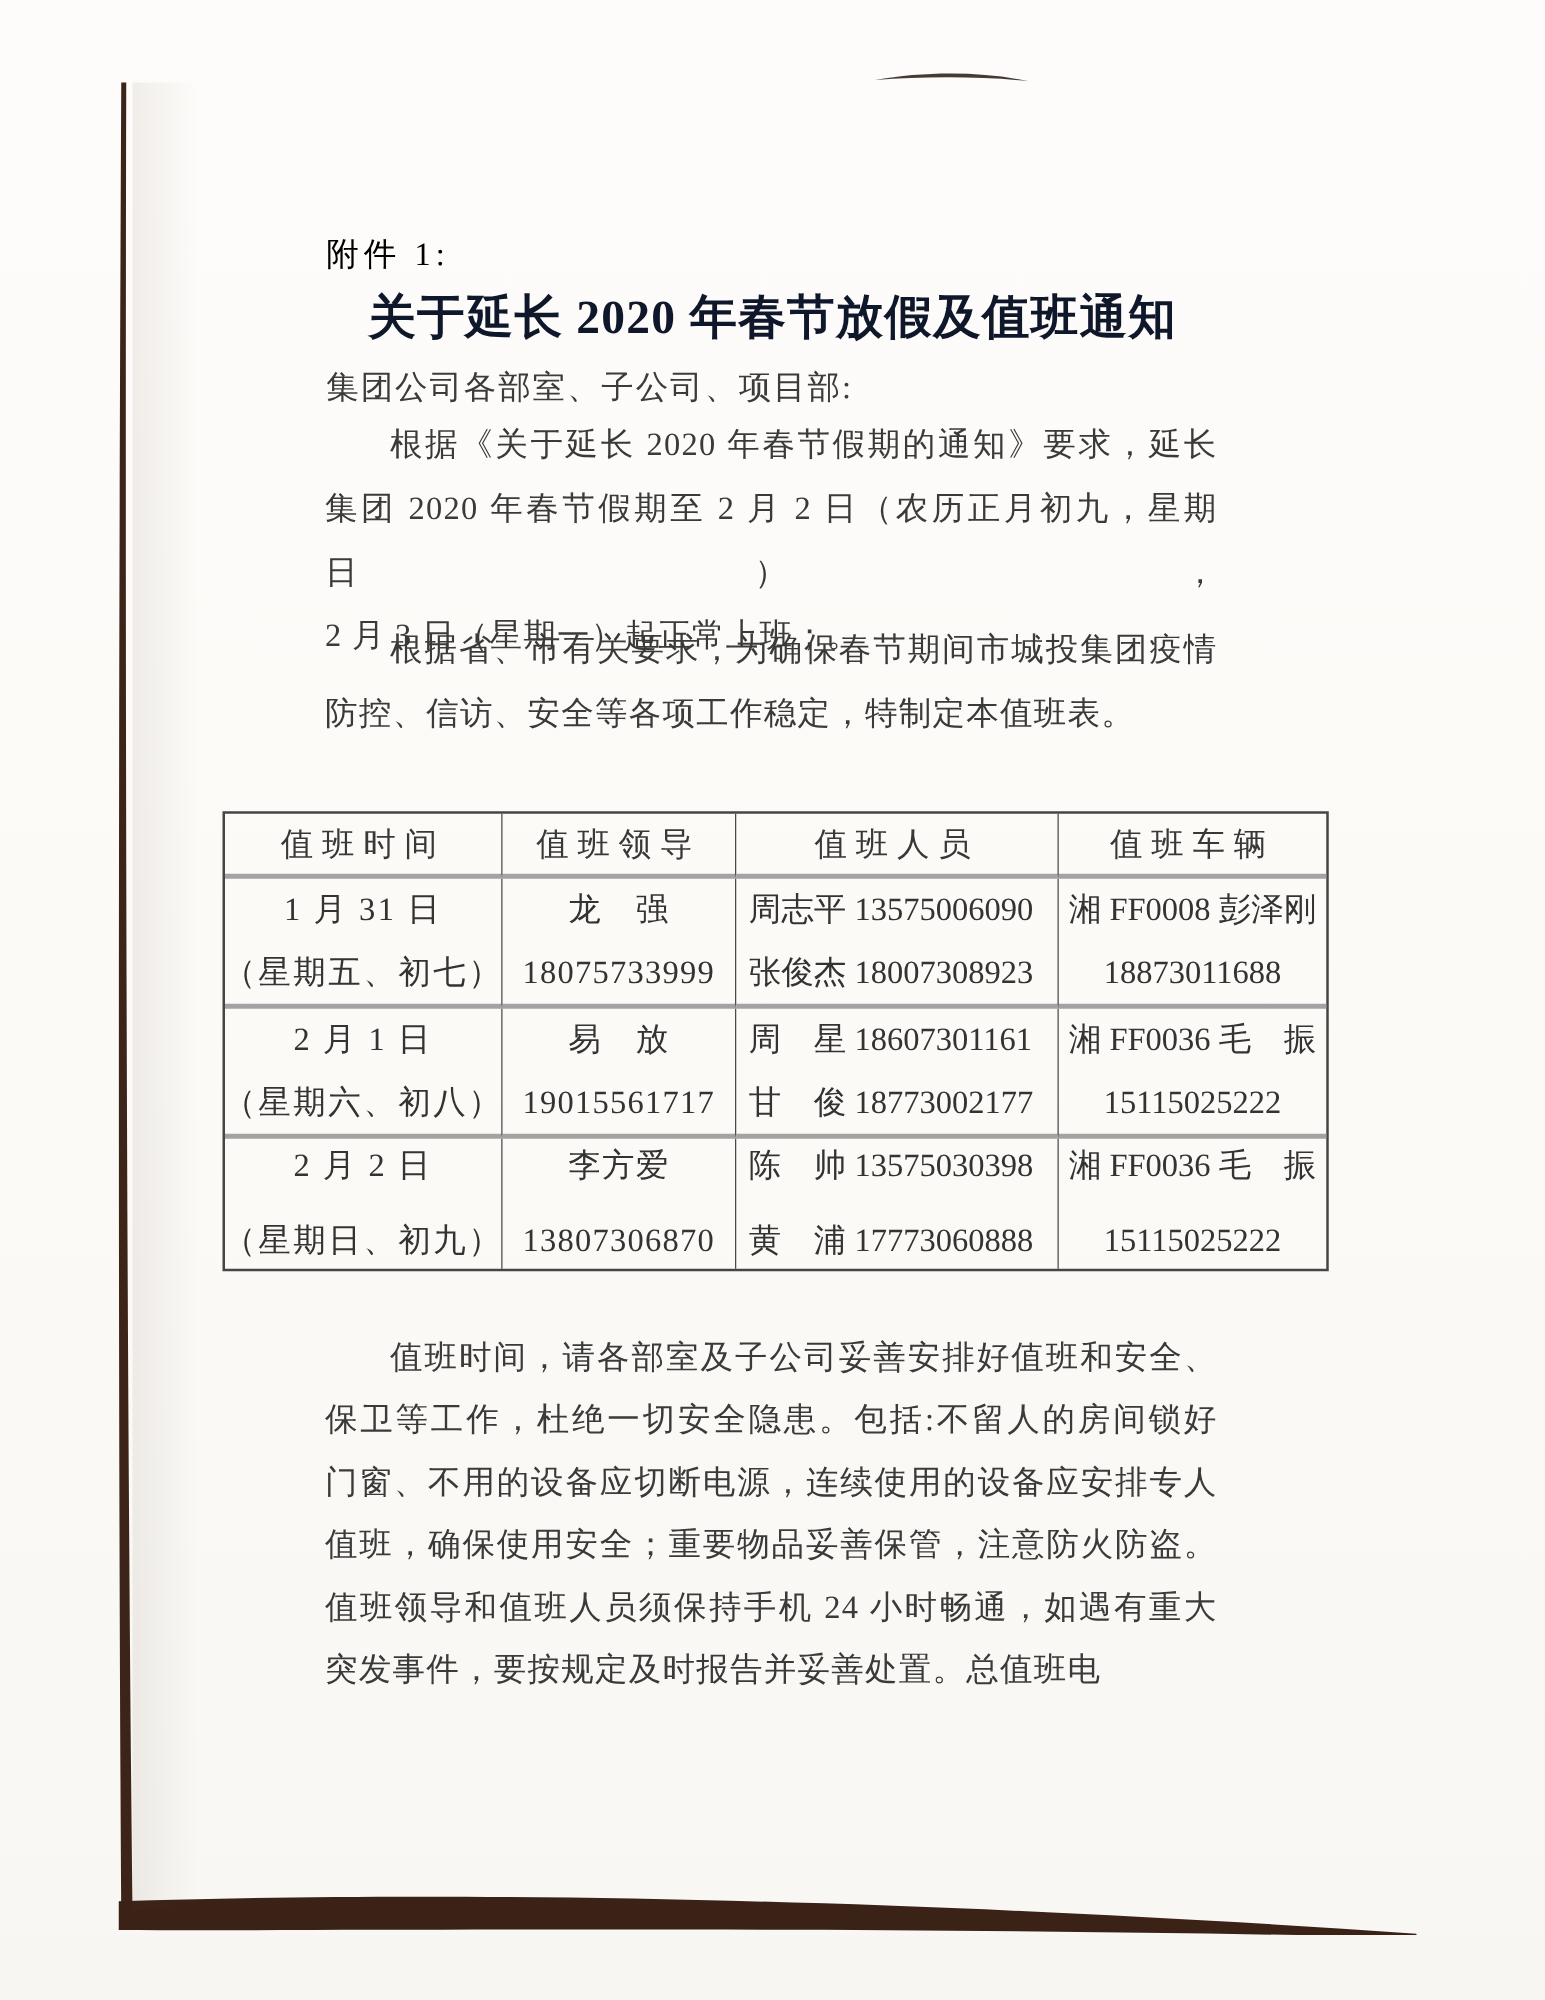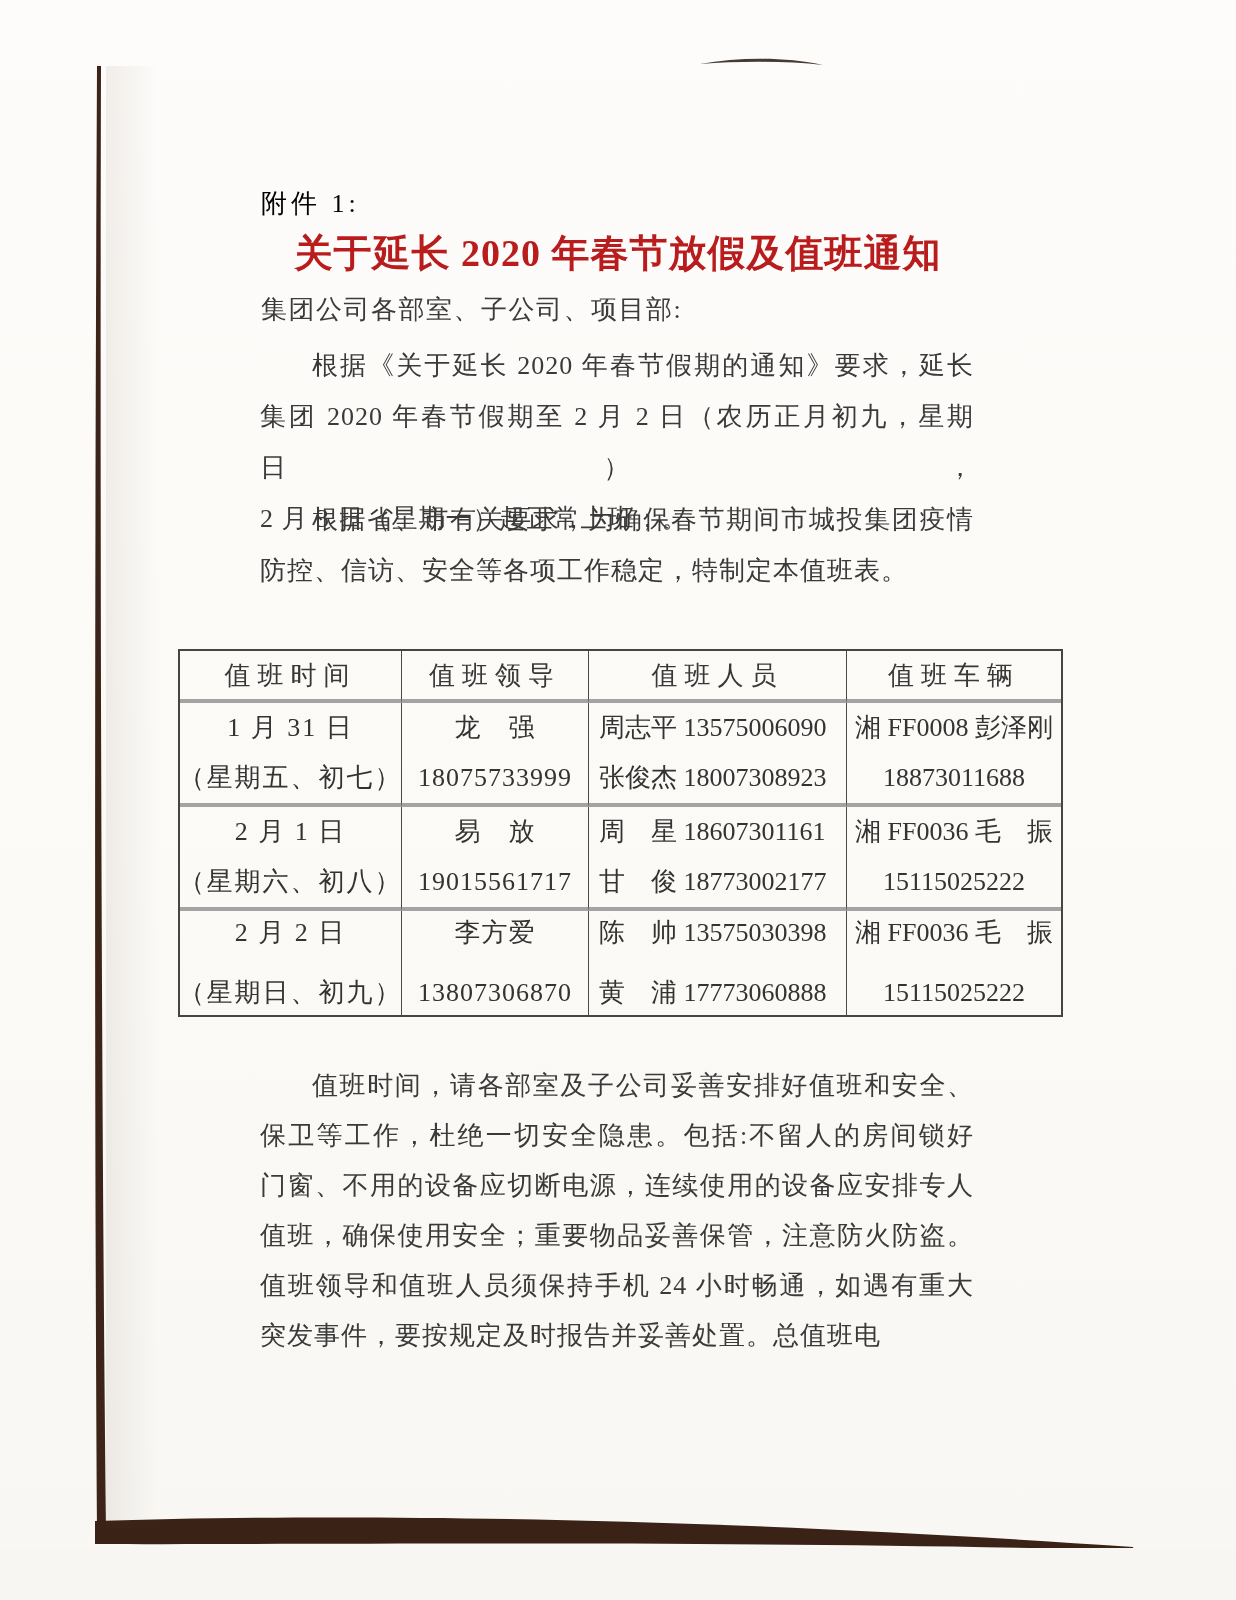--- a/index.html
+++ b/index.html
@@ -19,31 +19,31 @@
     position:absolute;left:0;top:1548px;width:1236px;height:52px;
     background:#f7f6f3;
   }
   .attachment{
     position:absolute;left:261px;top:186px;
     font-size:26px;letter-spacing:4px;color:#000000;
   }
   .title{
     position:absolute;left:0;top:228px;width:1236px;margin:0;
     text-align:center;font-size:38px;font-weight:600;letter-spacing:1px;
-    color:#b91c1c;
+    color:#0f172a;
   }
   .salutation{
     position:absolute;left:261px;top:292px;
     font-size:26px;letter-spacing:1.5px;color:#3b3b3b;
   }
   .para{
     position:absolute;left:260px;width:714px;
     font-size:26px;color:#3a3a3a;letter-spacing:1px;
   }
-  .p1{top:340px;line-height:51px;}
+  .p1{top:330px;line-height:51px;}
   .p2{top:494px;line-height:51px;}
   .p3{top:1061px;line-height:50px;}
   .ln{white-space:nowrap;}
   .just{
     white-space:normal;
     text-align:justify;text-align-last:justify;
     word-break:break-all;
   }
   .ind{padding-left:52px;}
   .duty-table{

